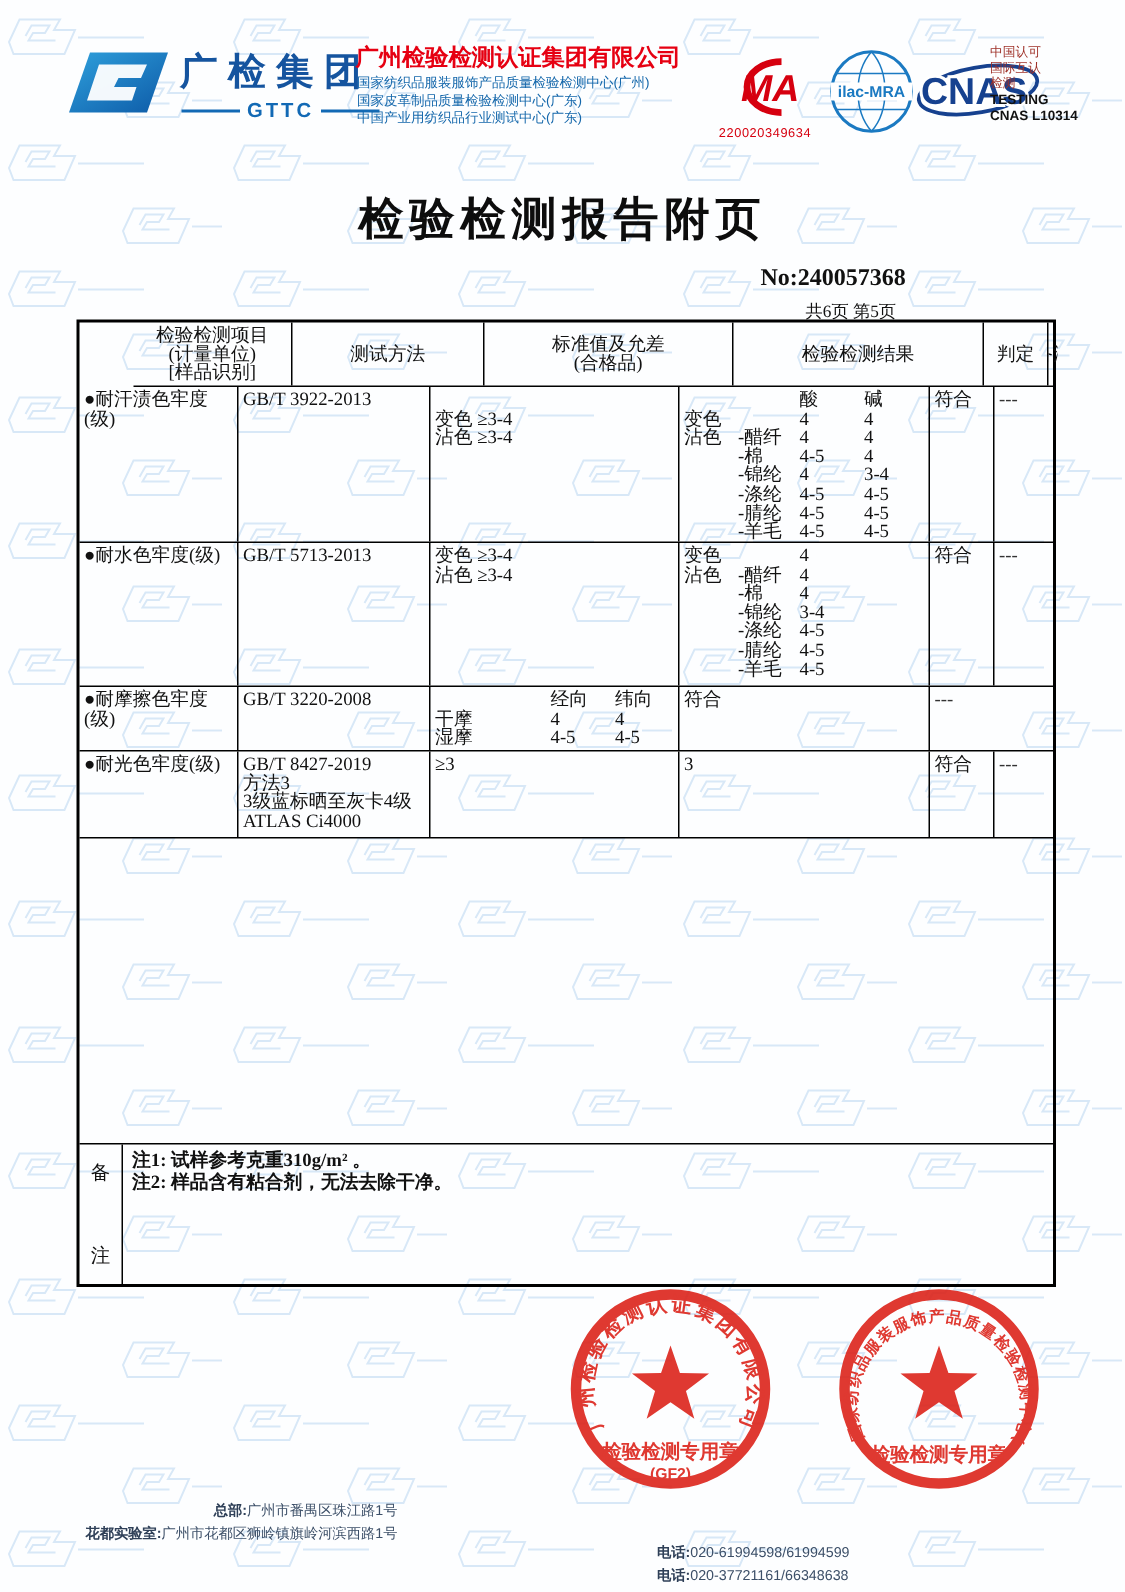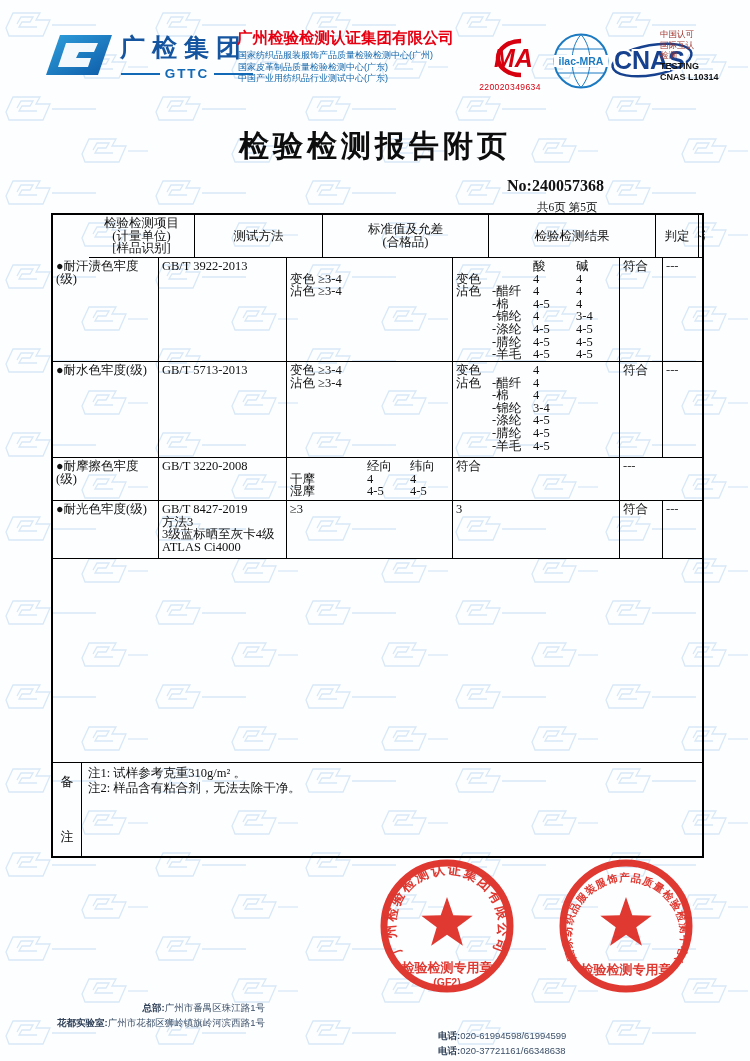--- a/index.html
+++ b/index.html
@@ -45,21 +45,21 @@
   .t-empty { height:204px; border-bottom:1.5px solid #000; }
   .t-notes { flex:1; display:flex; border-bottom:none; }
   .tcell { border-right:1px solid #000; padding:2px 3px; font-size:12.5px; line-height:12.6px; overflow:hidden; }
   .t-row > .tcell:last-child { border-right:none; }
   .hcell { display:flex; flex-direction:column; justify-content:center; align-items:center; text-align:center; }
   .cline { min-height:12.6px; white-space:nowrap; }
   .rg-line { display:grid; grid-template-columns:36px 41px 43px 1fr; min-height:12.6px; white-space:nowrap; }
   .remark { color:#333; }
   .n-label { width:29px; border-right:1px solid #000; display:flex; flex-direction:column;
              justify-content:space-between; align-items:center; padding:10px 0; font-size:13px; }
-  .n-body { flex:1; padding:3px 6px; font-size:12.5px; line-height:15px; }
+  .n-body { flex:1; padding:3px 6px; font-size:12.5px; line-height:15px;font-weight:bold; }
 
   
   .stamp { opacity:0.9; }
   .stamp1 { left:372px; top:858px; }
   .stamp2 { left:551px; top:858px; }
 
   
   .footer-col { font-size:9.5px; line-height:14.5px; color:#3c4f68; white-space:nowrap; }
   .footer-left { left:57px; top:1001px;text-align:right; }
   .footer-right { left:438px; top:1001px;margin-top:28px; }

